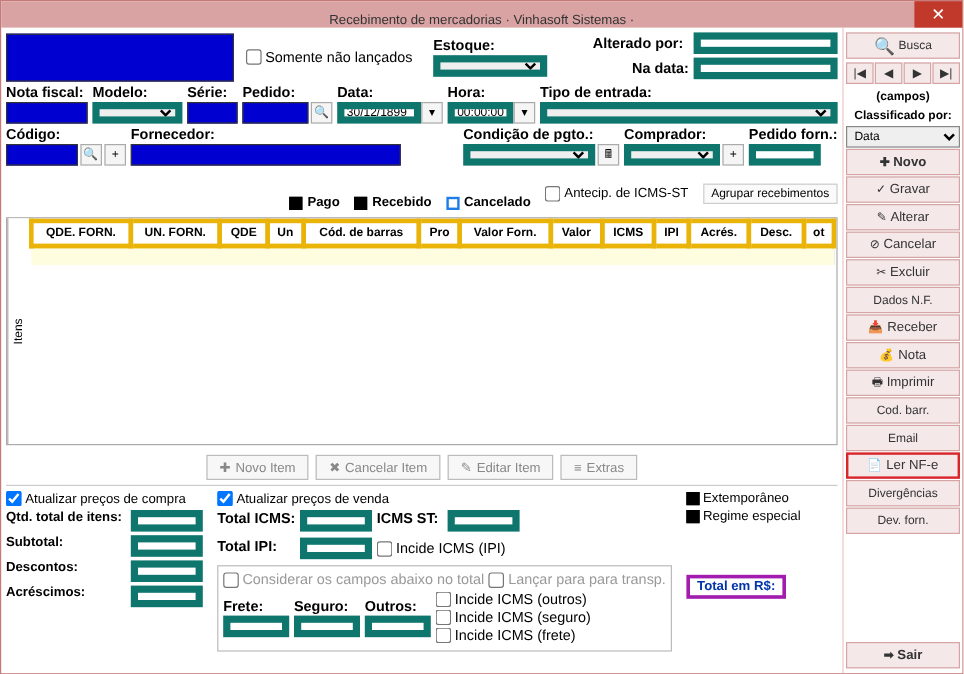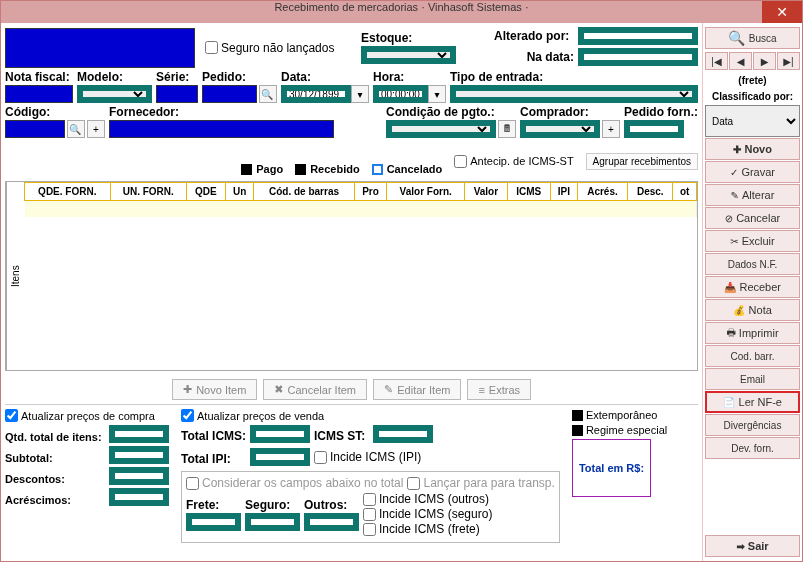--- a/index.html
+++ b/index.html
@@ -1,27 +1,27 @@
 <!DOCTYPE html>
 <html><head>
 <meta charset="utf-8">
 <style>
   * { margin: 0; padding: 0; box-sizing: border-box; font-family: Tahoma, sans-serif; font-size: 11px; }
   body { background: #fff; }
   .window { width: 803px; height: 562px; border: 1px solid #c77a7a; position: relative; }
-  .titlebar { height: 22px; background: #d9a3a3; display: flex; align-items: flex-start; justify-content: center; position: relative; color: #333; font-size: 12px; }
+  .titlebar { height: 22px; background: #d9a3a3; display: flex; align-items: flex-end; justify-content: center; position: relative; color: #333; font-size: 12px; }
   .titlebar .close { position: absolute; right: 0; top: 0; width: 40px; height: 22px; background: #c0392b; color: #fff; display: flex; align-items: center; justify-content: center; font-size: 14px; cursor: pointer; }
   .body { display: flex; height: calc(100% - 22px); }
   .main { flex: 1; padding: 4px; display: flex; flex-direction: column; }
   .side { width: 100px; border-left: 1px solid #f0c5c5; padding: 4px 2px; display: flex; flex-direction: column; gap: 1px; }
   .side button { height: 22px; background: #f4e8e8; border: 1px solid #d5a5a5; font-size: 10px; display: flex; align-items: center; justify-content: center; gap: 3px; cursor: pointer; color: #333; }
   .side button.bold { font-weight: bold; }
   .side button.iconbtn { font-size: 14px; }
   .side .label { text-align: center; font-size: 10px; padding: 2px 0; font-weight: bold; }
-  .side select { width: 100%; height: 32px; border: 1px solid #888; }
+  .side select { width: 100%; height: 18px; border: 1px solid #888; }
   .side .navrow { display: flex; gap: 1px; margin: 2px 0; }
   .side .navrow button { flex: 1; height: 18px; padding: 0; font-size: 10px; }
   .side .highlight { border: 2px solid #d9252c; }
   
   .row { display: flex; align-items: center; gap: 4px; margin-bottom: 2px; flex-wrap: nowrap; }
   .row label { font-size: 12px; white-space: nowrap; font-weight: bold; }
   .bluefield { background: #0000d1; border: 1px solid #333; height: 18px; display: inline-block; }
   input[type=text], select { border: 6px solid #0f766e; height: 18px; padding: 1px 2px; font-size: 10px; }
   .cb { display: flex; align-items: center; gap: 3px; }
   .cb input { border: 1px solid #333; }
@@ -33,53 +33,53 @@
   .status-item { display: flex; align-items: center; gap: 4px; font-weight: bold; margin-top: 16px; }
   .sq { width: 11px; height: 11px; border: 1px solid #000; }
   .sq.filled { background: #000; }
   .sq.blue { border: 2px solid #1e7de8; }
   .groupbtn { margin-left: auto; padding: 2px 6px; border: 1px solid #ccc; background: #fafafa; font-size: 10px; cursor: pointer; }
   
   .grid-wrap { border: 1px solid #aaa; height: 190px; display: flex; margin-bottom: 4px; }
   .vtab { writing-mode: vertical-lr; transform: rotate(180deg); background: #fff; border-right: 1px solid #aaa; width: 18px; display: flex; align-items: center; justify-content: center; font-size: 10px; }
   .grid { flex: 1; overflow: auto; }
   .grid table { width: 100%; border-collapse: collapse; }
-  .grid th { border: 1px solid #eab308; background: #fff; font-size: 10px; font-weight: bold; padding: 3px 4px; white-space: nowrap; }
+  .grid th { border: 4px solid #eab308; background: #fff; font-size: 10px; font-weight: bold; padding: 3px 4px; white-space: nowrap; }
   .grid td { height: 16px; border-right: 1px solid #eee; }
   .grid tr.yellow td { background: #fffde0; }
   
   .action-row { display: flex; gap: 6px; justify-content: center; padding: 4px 0; }
   .action-row button { padding: 3px 10px; border: 1px solid #bbb; background: #f7f7f7; color: #888; cursor: pointer; display: flex; gap: 4px; align-items: center; }
   
   .footer { border-top: 1px solid #ccc; padding-top: 4px; display: flex; gap: 12px; }
   .footer .col { display: flex; flex-direction: column; gap: 3px; }
-  .footer .pair { display: flex; align-items: flex-end; gap: 4px; }
+  .footer .pair { display: flex; align-items: flex-start; gap: 4px; }
   .footer .pair label { width: 100px; font-weight: bold; }
   .footer input.short { width: 60px; }
   .footer fieldset { border: 1px solid #bbb; padding: 4px; }
-  .total-box { border: 1px solid #a21caf; padding: 22px 6px; font-weight: bold; color: #0033aa; align-self: flex-start; }
+  .total-box { border: 3px solid #a21caf; padding: 1px 6px; font-weight: bold; color: #0033aa; align-self: flex-start; margin-top: 40px; }
   
   .block { display: flex; flex-direction: column; gap: 1px; }
 </style>
 </head>
 <body>
 
 <div class="window">
   <div class="titlebar">
     <span>Recebimento de mercadorias · Vinhasoft Sistemas ·</span>
     <div class="close">✕</div>
   </div>
   <div class="body">
     <div class="main">
 
       <div class="row">
         <span class="bluefield" style="width:190px;height:40px"></span>
         <div class="cb" style="margin-left:6px">
           <input type="checkbox" style="">
-          <label>Seguro não lançados</label>
+          <label>Somente não lançados</label>
         </div>
         <div style="flex:1"></div>
         <div class="block">
           <label>Estoque:</label>
           <select style="width:95px"></select>
         </div>
         <div style="width:30px"></div>
         <div class="block">
           <div class="row">
               <label style="width:80px;text-align:left">Alterado por:</label>
@@ -327,21 +327,21 @@
     </div>
 
     <div class="side">
       <button class="iconbtn">🔍<br><span style="font-size:10px">Busca</span></button>
       <div class="navrow">
         <button>|◀</button>
         <button>◀</button>
         <button>▶</button>
         <button>▶|</button>
       </div>
-      <div class="label">(frete)</div>
+      <div class="label">(campos)</div>
       <div class="label" style="font-weight:bold">Classificado por:</div>
       <select><option>Data</option></select>
       <button class="bold">✚ <span>Novo</span></button>
       <button>✓ <span>Gravar</span></button>
       <button>✎ <span>Alterar</span></button>
       <button>⊘ <span>Cancelar</span></button>
       <button>✂ <span>Excluir</span></button>
       <button>Dados N.F.</button>
       <button>📥 <span>Receber</span></button>
       <button>💰 <span>Nota</span></button>

